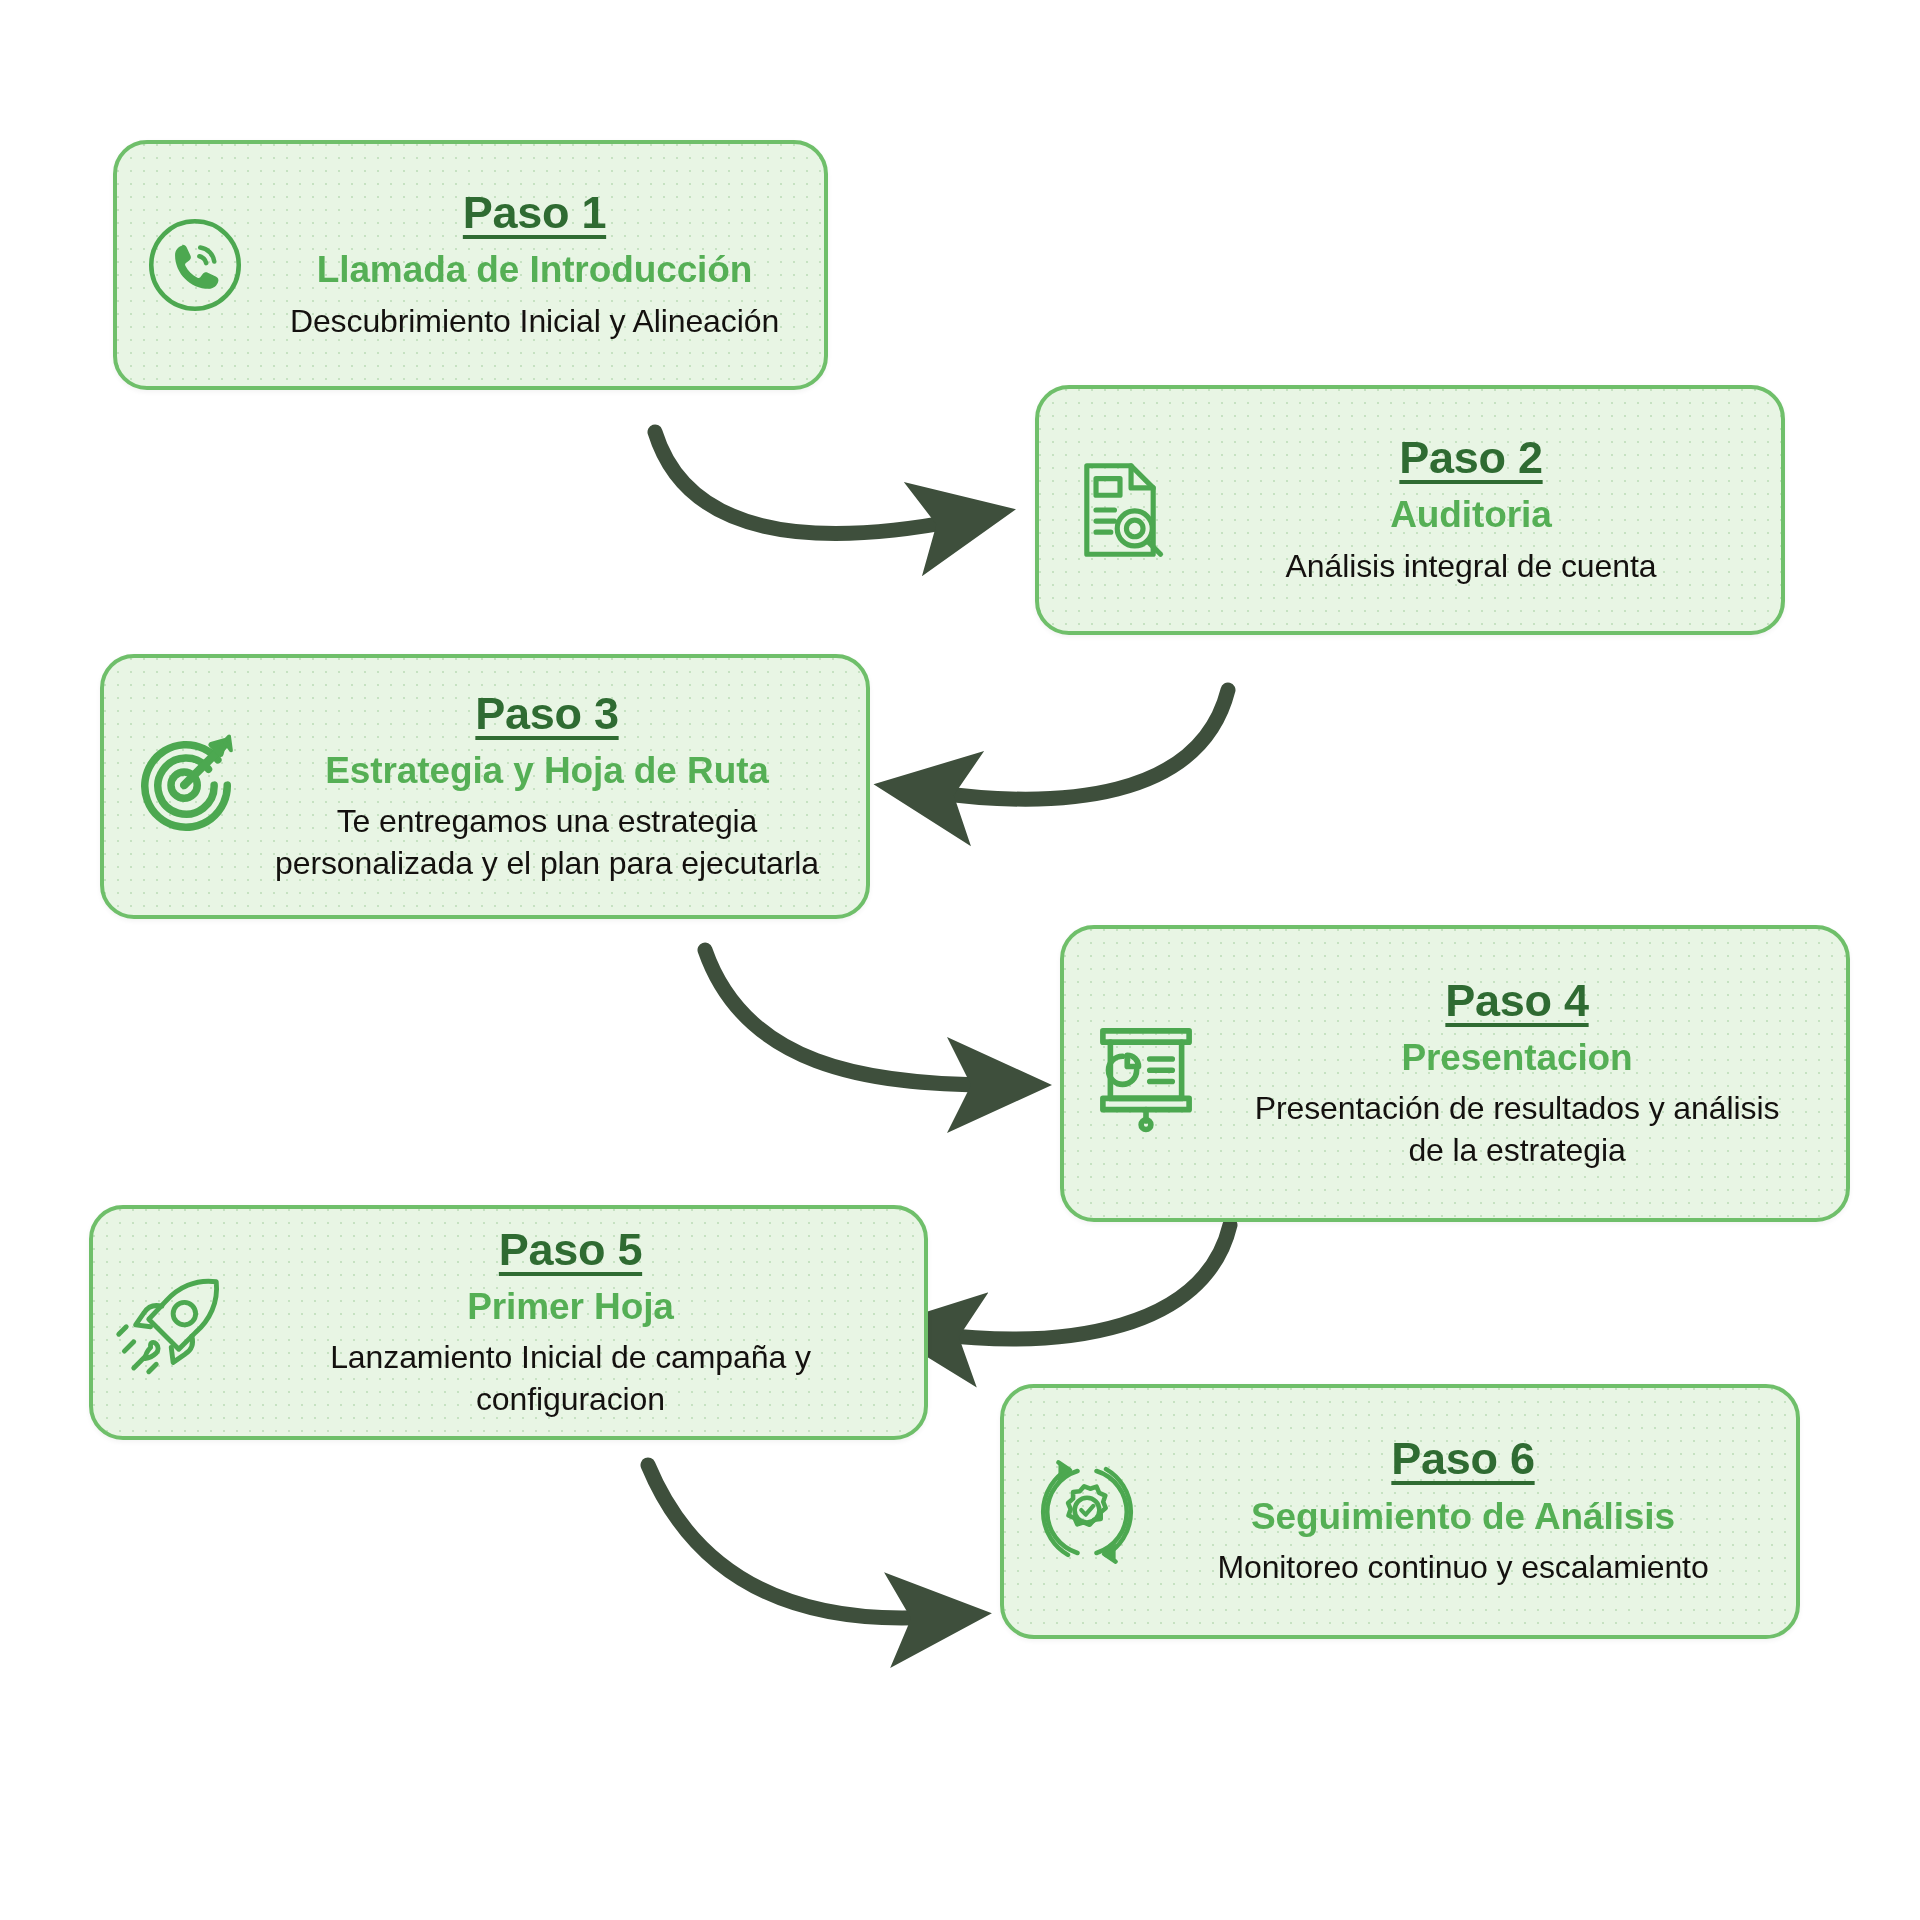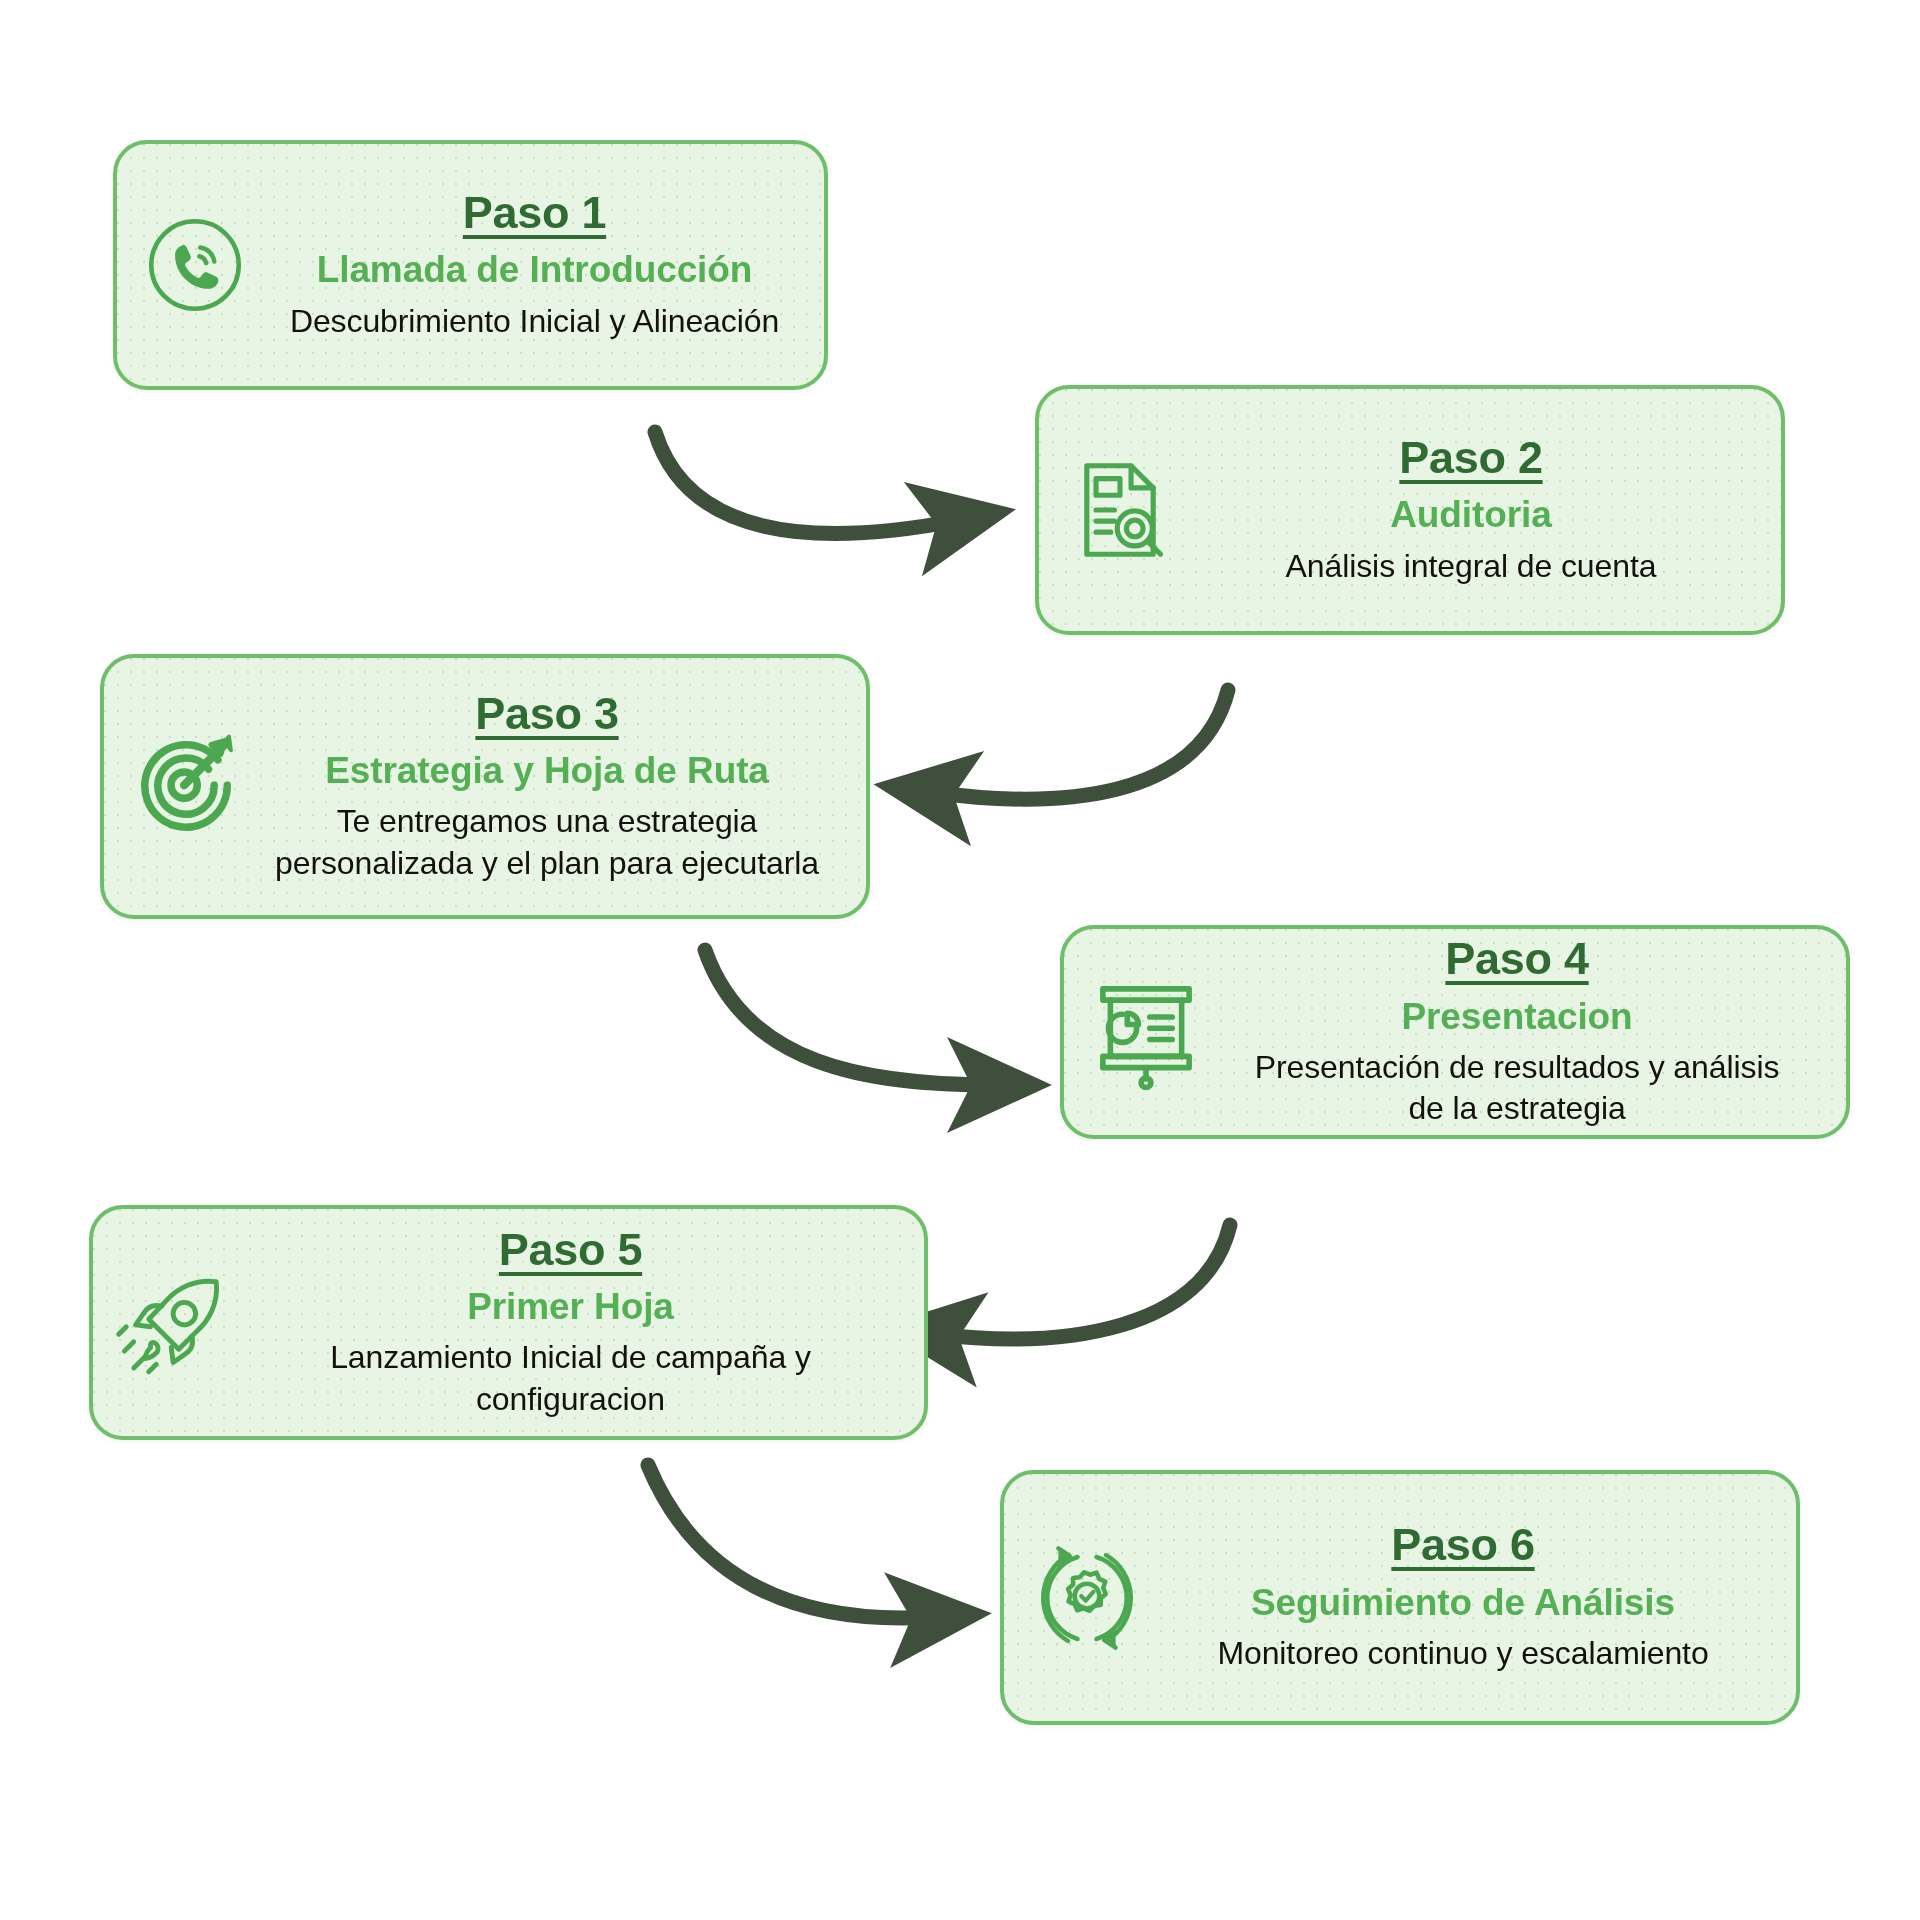--- a/index.html
+++ b/index.html
@@ -75,23 +75,23 @@
     color: #14110F;
     line-height: 1.3;
     margin-top: 7px;
     text-align: center;
     letter-spacing: -0.1px;
   }
   
   #card-1 { left: 113px; top: 140px;  width: 715px; height: 250px; gap: 12px; }
   #card-2 { left: 1035px; top: 385px; width: 750px; height: 250px; }
   #card-3 { left: 100px; top: 654px;  width: 770px; height: 265px; }
-  #card-4 { left: 1060px; top: 925px; width: 790px; height: 214px; }
+  #card-4 { left: 1060px; top: 925px; width: 790px; height: 297px; }
   #card-5 { left: 89px;  top: 1205px; width: 839px; height: 235px; }
-  #card-6 { left: 1000px; top: 1470px; width: 800px; height: 255px; }
+  #card-6 { left: 1000px; top: 1384px; width: 800px; height: 255px; }
 
   #card-1 .card-body, #card-2 .card-body { align-items: center; }
 </style>
 </head>
 <body>
 
 <div id="stage">
 
   <svg class="arrow-layer" viewBox="0 0 1920 1920">
     <defs>

